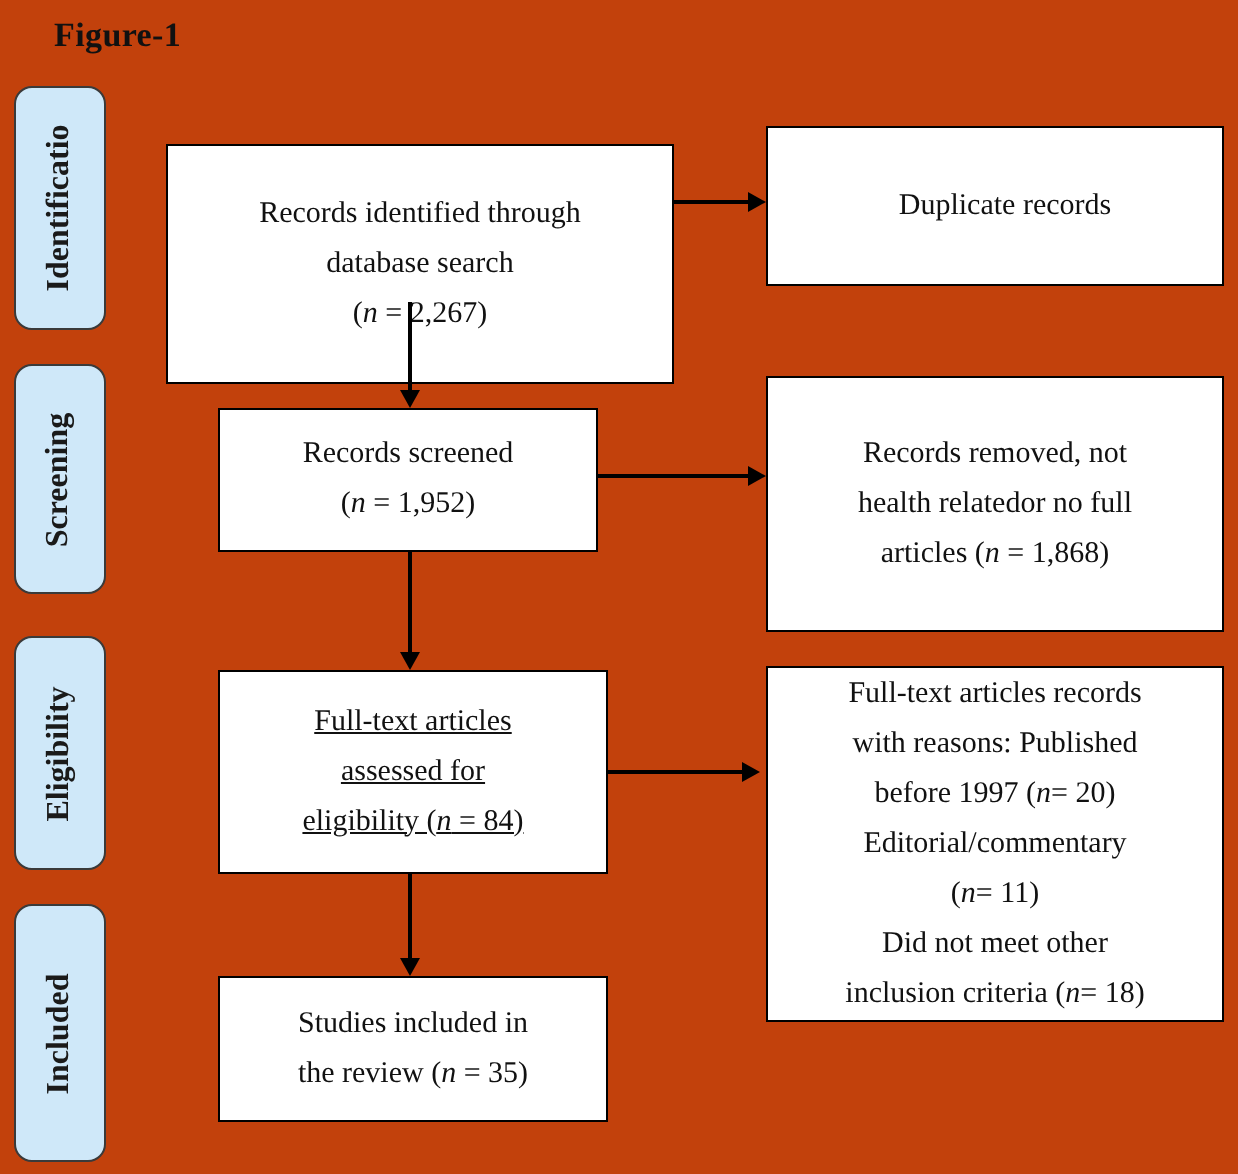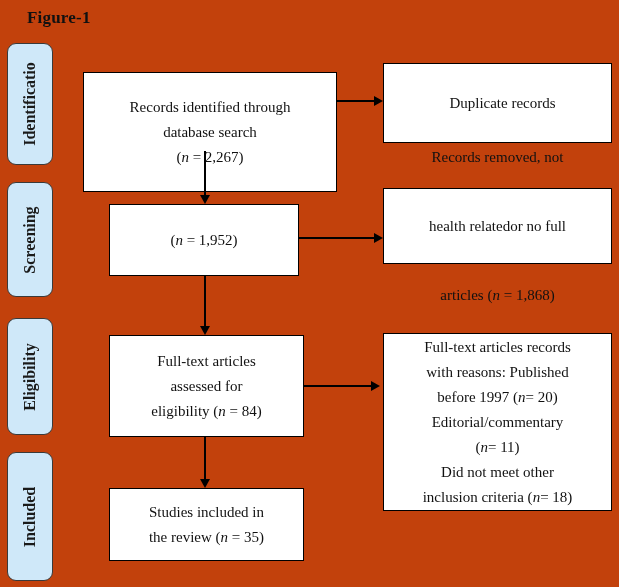--- a/index.html
+++ b/index.html
@@ -59,25 +59,25 @@
     justify-content: center;
     text-align: center;
     font-size: 15px;
     line-height: 25px;
     padding: 2px 6px;
   }
   .box i { font-style: italic; }
 
   .box-identified { left: 83px;  top: 72px;  width: 254px; height: 120px;  }
   .box-screened   { left: 109px; top: 204px; width: 190px; height: 72px;  }
-  .box-fulltext   { left: 109px; top: 335px; width: 195px; height: 102px; }
+  .box-fulltext   { left: 109px; top: 335px; width: 195px; height: 102px; text-decoration: underline; }
   .box-included   { left: 109px; top: 488px; width: 195px; height: 73px;  }
 
   .box-duplicates { left: 383px; top: 63px;  width: 229px; height: 80px; padding-left: 16px;  }
-  .box-removed    { left: 383px; top: 188px; width: 229px; height: 76px; gap: 44px; }
+  .box-removed    { left: 383px; top: 188px; width: 229px; height: 128px; }
   .box-excluded   { left: 383px; top: 333px; width: 229px; height: 178px; }
 
   
   .arrow { position: absolute; }
   .shaft-h { position: absolute; height: 2px; background: #000; top: 0; left: 0; }
   .shaft-v { position: absolute; width: 2px;  background: #000; top: 0; left: 0; }
   .head-right {
     position: absolute;
     width: 0; height: 0;
     border-top: 5px solid transparent;
@@ -121,20 +121,21 @@
     <span>Included</span>
   </div>
 
   <div class="box box-identified">
     <span>Records identified through</span>
     <span>database search</span>
     <span>(<i>n</i> = 2,267)</span>
   </div>
 
   <div class="box box-screened">
+    <span>Records screened</span>
     <span>(<i>n</i> = 1,952)</span>
   </div>
 
   <div class="box box-fulltext">
     <span>Full-text articles</span>
     <span>assessed for</span>
     <span>eligibility (<i>n</i> = 84)</span>
   </div>
 
   <div class="box box-included">

